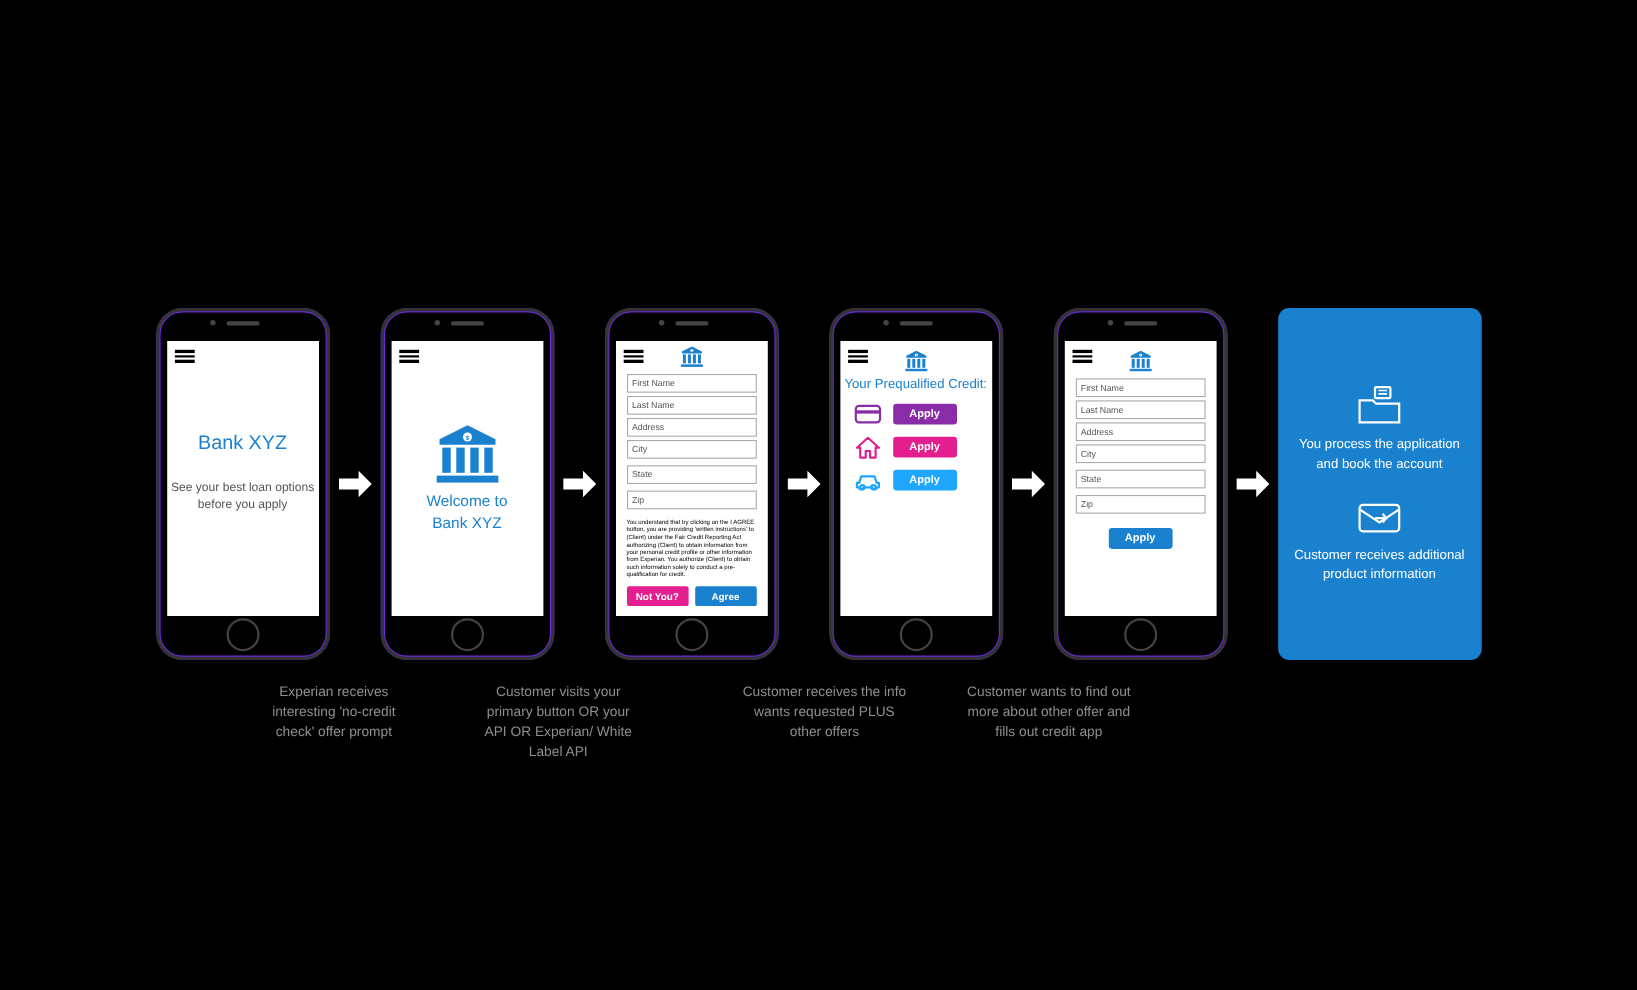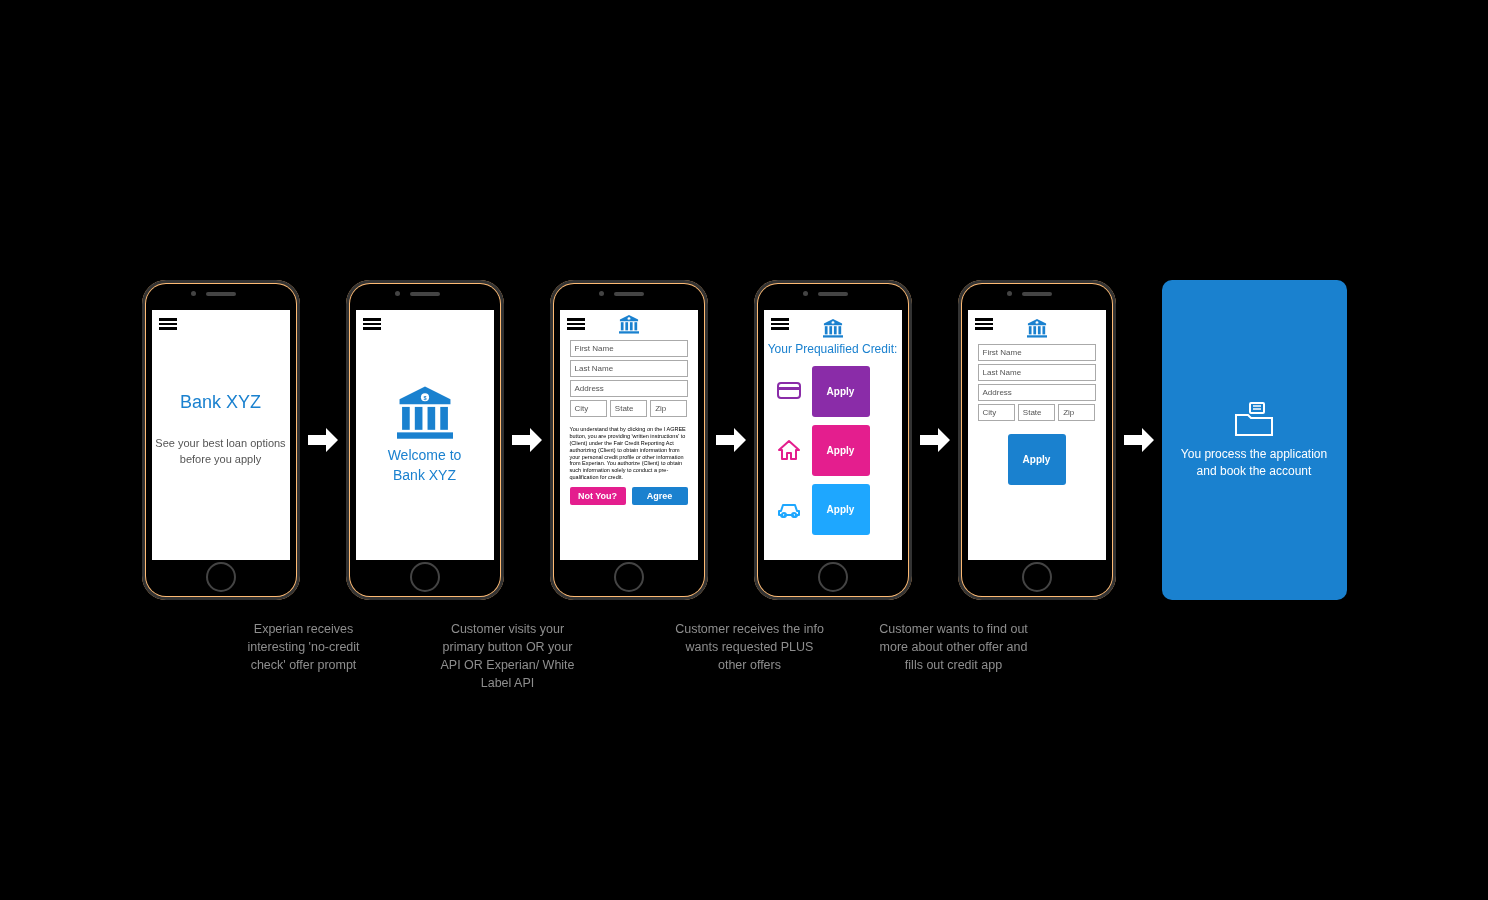--- a/index.html
+++ b/index.html
@@ -4,50 +4,50 @@
 <style>
   :root {
     --blue: #1a81cf;
     --pink: #e41e8e;
     --purple: #8a2ca8;
     --gray: #8e8e8e;
   }
   html, body { margin:0; padding:0; background:#000; width:1488px; height:900px; font-family: Arial, Helvetica, sans-serif; color:var(--gray); }
   .stage { position:relative; width:1488px; height:900px; }
   .row { position:absolute; left:0; right:0; top:280px; display:flex; align-items:center; justify-content:center; gap:8px; }
-  .phone { position:relative; width:158px; height:320px; border-radius:24px; background:#fdba74; box-shadow:0 0 0 3px #333 inset; }
+  .phone { position:relative; width:158px; height:320px; border-radius:24px; background:#6d28d9; box-shadow:0 0 0 3px #333 inset; }
   .phone .bezel { position:absolute; inset:4px; border-radius:20px; background:#000; }
   .phone .earpiece { position:absolute; top:12px; left:50%; transform:translateX(-50%); width:30px; height:4px; background:#444; border-radius:3px; }
   .phone .camera { position:absolute; top:11px; left:calc(50% - 30px); width:5px; height:5px; background:#444; border-radius:50%; }
   .phone .home { position:absolute; bottom:8px; left:50%; transform:translateX(-50%); width:26px; height:26px; border:2px solid #444; border-radius:50%; }
   .screen { position:absolute; top:30px; bottom:40px; left:10px; right:10px; background:#fff; overflow:hidden; }
   .ham { position:absolute; top:6px; left:7px; width:18px; }
   .ham span { display:block; height:2.5px; background:#000; margin:2px 0; }
   .s1 .screen { display:flex; flex-direction:column; justify-content:center; align-items:center; text-align:center; }
   .title-blue { color:var(--blue); font-size:18px; font-weight:500; margin:0 0 12px 0; }
   .sub { color:#555; font-size:11px; line-height:1.4; }
   .s2 .screen { display:flex; flex-direction:column; justify-content:center; align-items:center; }
   .welcome { color:var(--blue); font-size:14px; text-align:center; margin-top:6px; line-height:1.4; }
   .bank-icon-big { width:70px; height:56px; }
   .mini-bank { width:24px; height:20px; margin:4px auto; display:block; }
   .form { padding:26px 10px 8px 10px; }
   .form input, .form .fi { display:block; width:100%; box-sizing:border-box; font-size:8px; padding:3px 4px; margin-bottom:3px; border:1px solid #aaa; color:#555; background:#fff; }
-  .row3 { display:flex; gap:3px; }
+  .row3 { display:flex; gap:3px;flex-direction:column; }
   .row3 .fi { flex:1; margin-bottom:3px; }
   .fine { font-size:5.5px; line-height:1.25; color:#000; margin:6px 0; }
   .btns { display:flex; gap:6px; }
   .btn { flex:1; text-align:center; color:#fff; font-size:9px; font-weight:600; padding:4px 4px; border-radius:2px; }
   .btn-pink { background:var(--pink); }
   .btn-blue { background:var(--blue); }
   .s4 .screen, .s5 .screen { padding-top:4px; }
   .pq-title { color:var(--blue); font-size:12px; text-align:center; line-height:1.3; margin:2px 0 8px; }
   .offers { padding:0 12px; }
   .offer { display:flex; align-items:center; gap:10px; margin:8px 0; }
   .offer svg { width:26px; height:22px; }
-  .apply { flex:0 0 auto; width:58px; text-align:center; color:#fff; font-size:10px; font-weight:600; padding:20px 0; border-radius:3px; }
+  .apply { flex:0 0 auto; width:58px; text-align:center; color:#fff; font-size:10px; font-weight:600; padding:4px 0; border-radius:3px; }
   .apply-purple { background:var(--purple); }
   .apply-pink { background:var(--pink); }
   .apply-sblue { background:#1ea7ff; }
   .s5 .form .apply { display:block; width:58px; margin:10px auto 0; background:var(--blue); }
   .arrow { flex:0 0 auto; }
   .arrow svg { display:block; }
   .final-card { width:185px; height:320px; background:var(--blue); border-radius:10px; color:#fff; display:flex; flex-direction:column; justify-content:center; align-items:center; padding:18px 14px; box-sizing:border-box; text-align:center; }
   .final-card .sec { margin:10px 0; }
   .final-card svg { width:44px; height:40px; display:block; margin:0 auto 6px; }
   .final-card p { font-size:12px; line-height:1.45; margin:0; }
@@ -267,20 +267,26 @@
         </svg>
       </div>
 
     <div class="final-card">
       <div class="sec">
         <svg viewBox="0 0 44 38">
             <use href="#folder-doc"></use>
           </svg>
         <p>You process the application and book the account</p>
       </div>
+      <div class="sec">
+        <svg viewBox="0 0 44 38">
+            <use href="#mail-send"></use>
+          </svg>
+        <p>Customer receives additional product information</p>
+      </div>
     </div>
 
   </div>
 
   <div class="captions">
     <div class="cap">Experian receives interesting 'no-credit check' offer prompt</div>
     <div class="cap-spacer-arrow"></div>
     <div class="cap">Customer visits your primary button OR your API OR Experian/ White Label API</div>
     <div class="cap-spacer-arrow"></div>
     <div class="cap-spacer-arrow"></div>

